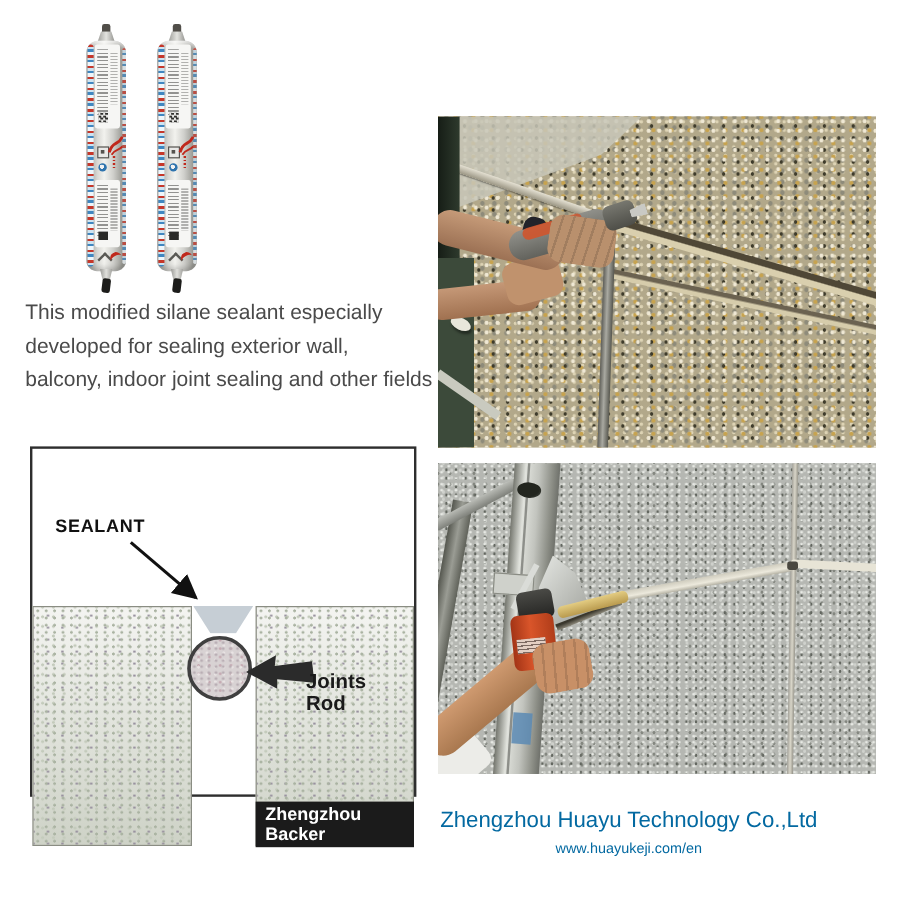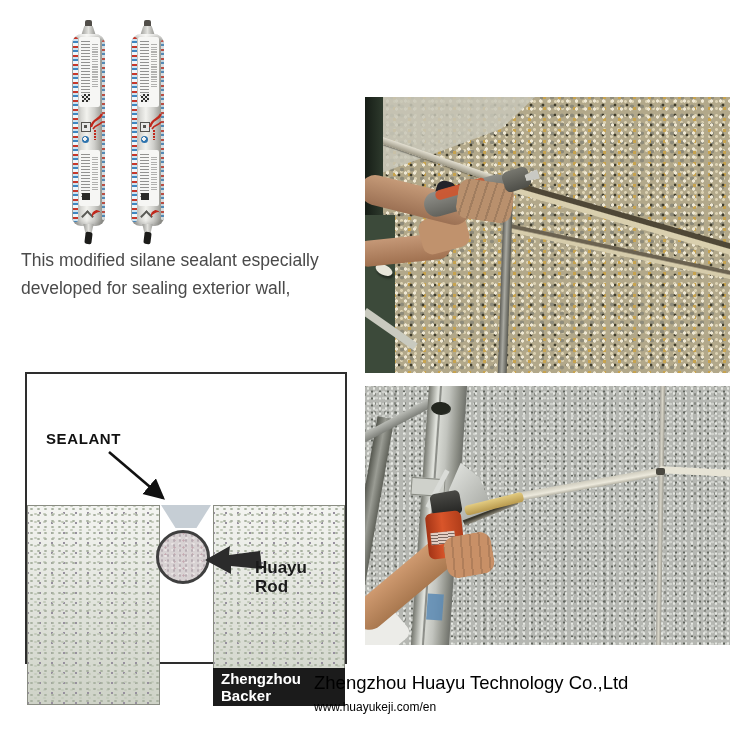--- a/index.html
+++ b/index.html
@@ -4,21 +4,21 @@
 <style>
   html,body{margin:0;padding:0;background:#fff;}
   .stage{position:relative;width:750px;height:750px;background:#fff;overflow:hidden;
          font-family:"Liberation Sans",sans-serif;}
   .abs{position:absolute;}
 
   
   .title{left:343px;top:50px;width:396px;text-align:center;font-size:21px;font-weight:bold;
          color:#272727;letter-spacing:.2px;}
   .intro{left:21px;top:246px;width:342px;font-size:17.5px;line-height:28px;color:#4a4a4a;}
-  .footer{right:16px;top:670px;width:420px;text-align:left;color:#000000;}
+  .footer{right:16px;top:670px;width:420px;text-align:center;color:#0369a1;}
   .footer .company{font-size:18.5px;line-height:25px;}
   .footer .website{font-size:12px;line-height:24px;}
 
   
   .tube{position:absolute;width:33px;height:230px;}
   .t-clip-top{position:absolute;left:13px;top:0;width:7px;height:9px;background:#514e49;border-radius:2px 2px 1px 1px;}
   .t-neck{position:absolute;left:9px;top:6px;width:15px;height:10px;
           background:linear-gradient(90deg,#9a9a96,#e3e3df,#8f8f8b);
           clip-path:polygon(22% 0,78% 0,100% 100%,0 100%);}
   .t-body{position:absolute;left:0;top:14px;width:33px;height:192px;border-radius:10px 10px 9px 9px;
@@ -247,39 +247,40 @@
       <div class="t-swoosh-b"></div>
     </div>
     <div class="t-tail"></div>
     <div class="t-clip-bot"></div>
   </div>
 
 
   <div class="abs intro">
     <div>This modified silane sealant especially</div>
     <div>developed for sealing exterior wall,</div>
+    <div>balcony, indoor joint sealing and other fields</div>
   </div>
 
   <div class="abs diagram">
     <div class="block left"></div>
     <div class="block right"></div>
     <div class="sealant-wedge"></div>
     <div class="backer-rod"></div>
     <svg class="diag-svg" viewBox="0 0 318 332">
       <defs>
         <marker id="ah" markerWidth="9" markerHeight="9" refX="7" refY="4" orient="auto">
           <path d="M0,0 L8,4 L0,8 z" fill="#111"></path>
         </marker>
       </defs>
       <line x1="82" y1="78" x2="136" y2="124" stroke="#111" stroke-width="2.6" marker-end="url(#ah)"></line>
       <path d="M178 186 L203 172 L202 181 L233 177 L235 195 L204 192 L204 200 Z" fill="#2b2b2b"></path>
     </svg>
     <div class="lbl-sealant">SEALANT</div>
     <div class="lbl-backer">
-      <div>Huayu</div>
+      <div>Joints</div>
       <div>Rod</div>
     </div>
     <div class="expansion-box">
       <div>Zhengzhou</div>
       <div>Backer</div>
     </div>
   </div>
 
   <div class="abs photo photo1" style="position:absolute;">
     <div class="p1-corner"></div>

